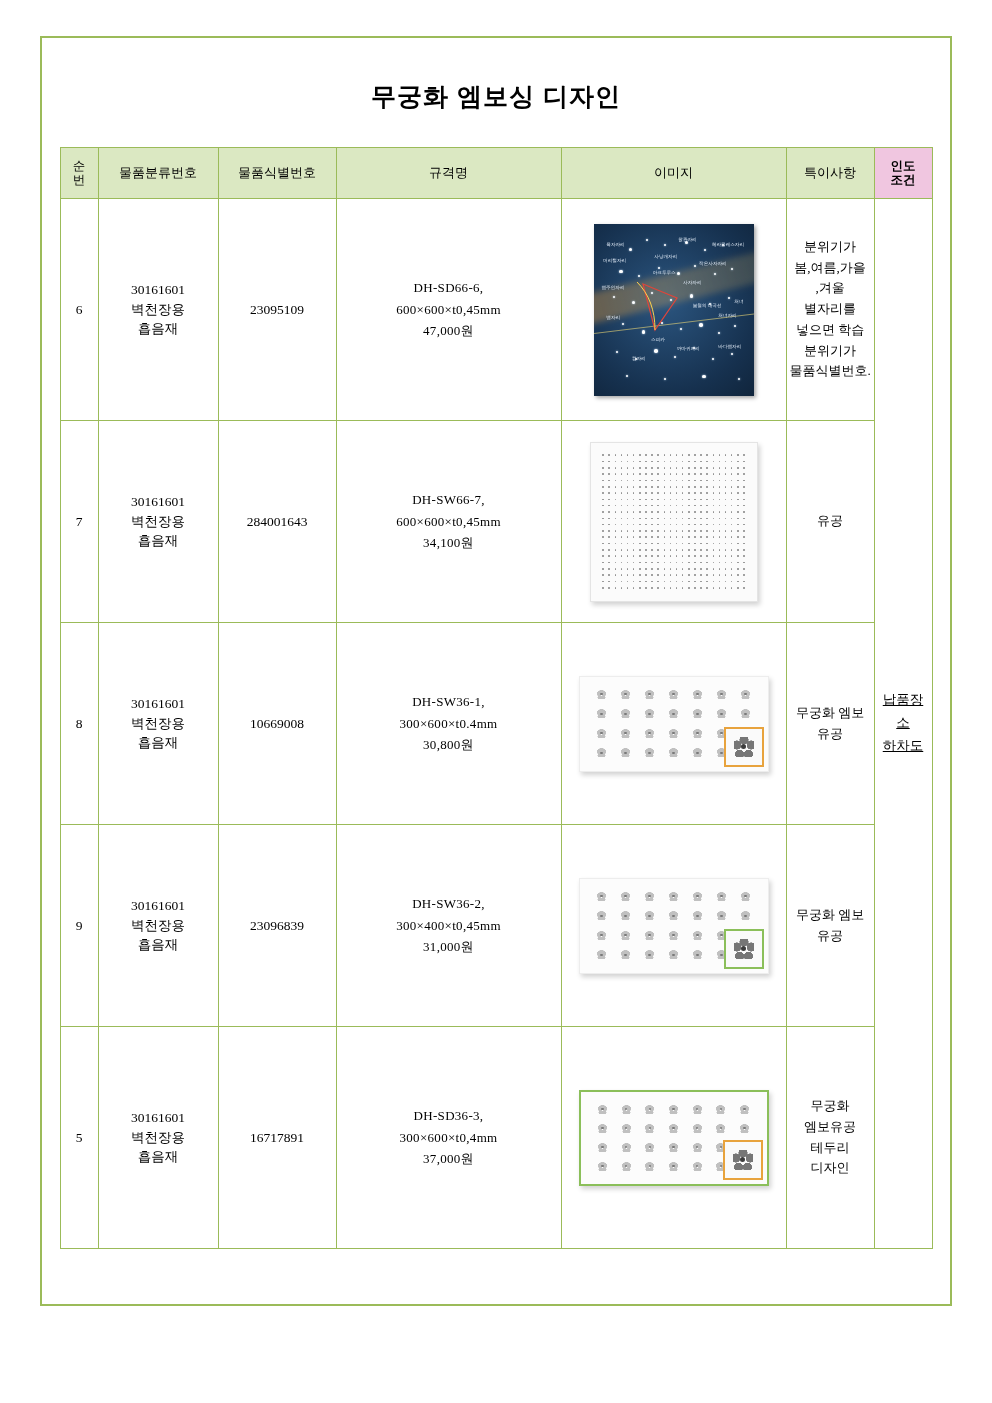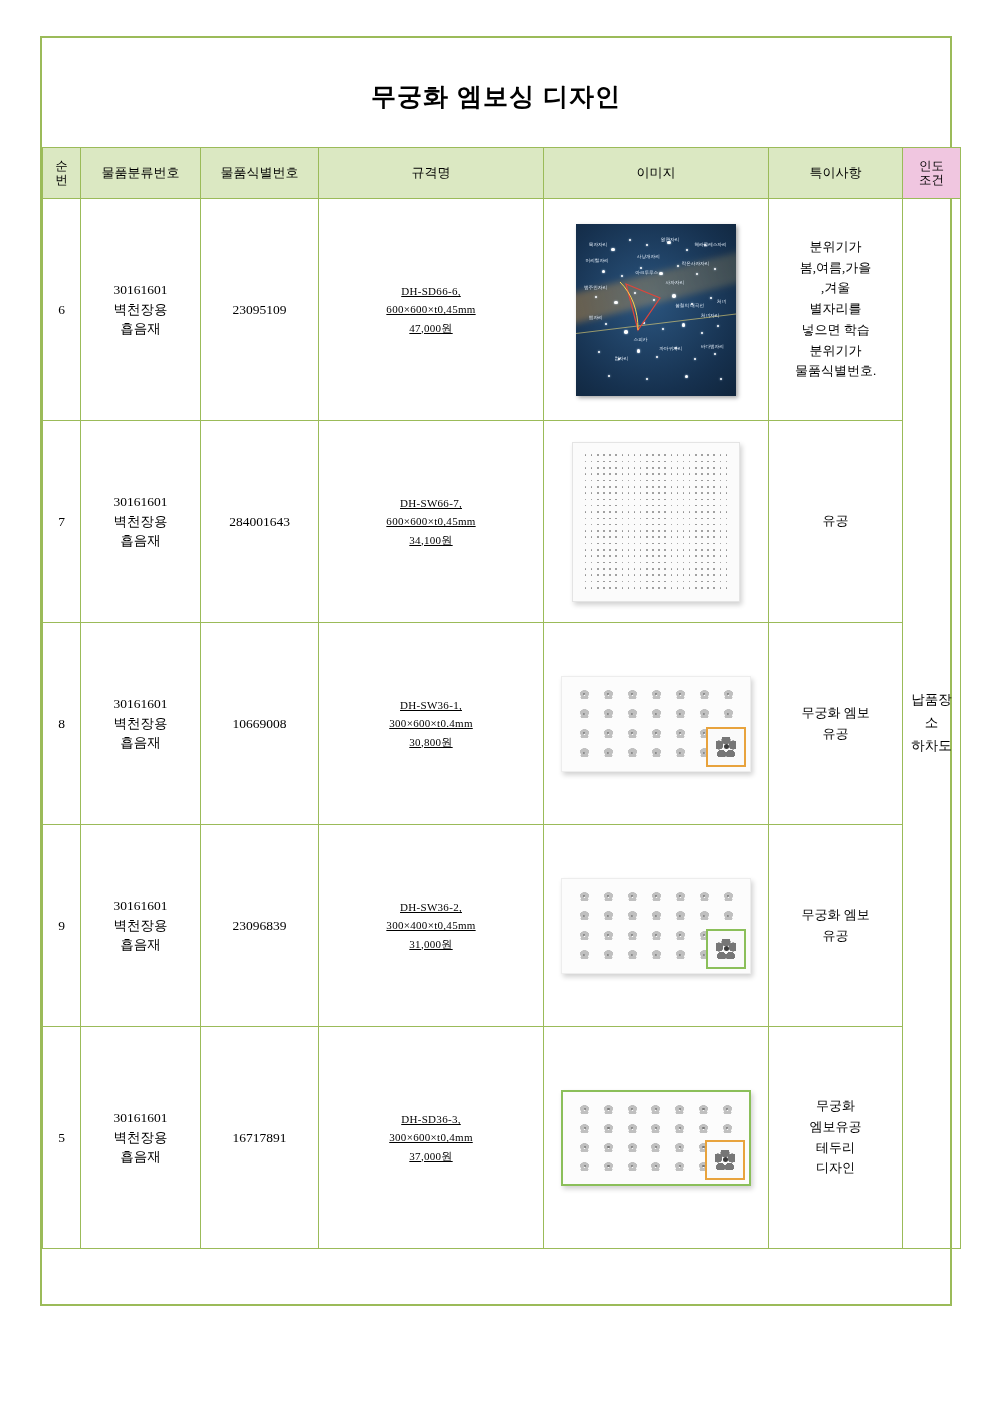--- a/index.html
+++ b/index.html
@@ -64,53 +64,54 @@
     line-height: 1.25;
   }
   thead th.c-seq {
     font-size: 12.5px;
     line-height: 1.15;
   }
   thead th.c-cond {
     background: #f0c6e0;
     font-size: 12.5px;
     line-height: 1.15;
+    font-weight: bold;
   }
 
   .c-seq   { width: 38px; }
   .c-cls   { width: 120px; }
   .c-id    { width: 118px; }
   .c-spec  { width: 225px; }
   .c-img   { width: 225px; }
-  .c-note  { width: 134px; }
+  .c-note  { width: 88px; }
   .c-cond  { width: 58px; }
 
   tbody td {
     padding: 6px 2px;
   }
   tbody td.cell-cls {
     line-height: 1.45;
     font-size: 13.5px;
   }
   tbody td.cell-id {
     font-size: 13.5px;
   }
   tbody td.cell-spec {
     line-height: 1.65;
-    font-size: 11px;
+    font-size: 13px;
     letter-spacing: 0.3px;
-    text-decoration: underline;
   }
   tbody td.cell-note {
     line-height: 1.6;
     font-size: 13px;
   }
   tbody td.cell-cond {
     line-height: 1.7;
     font-size: 13.5px;
+    text-decoration: underline;
   }
   tbody td.cell-seq {
     font-size: 13.5px;
   }
 
   .row-6 { height: 222px; }
   .row-7 { height: 202px; }
   .row-8 { height: 202px; }
   .row-9 { height: 202px; }
   .row-10 { height: 222px; }

